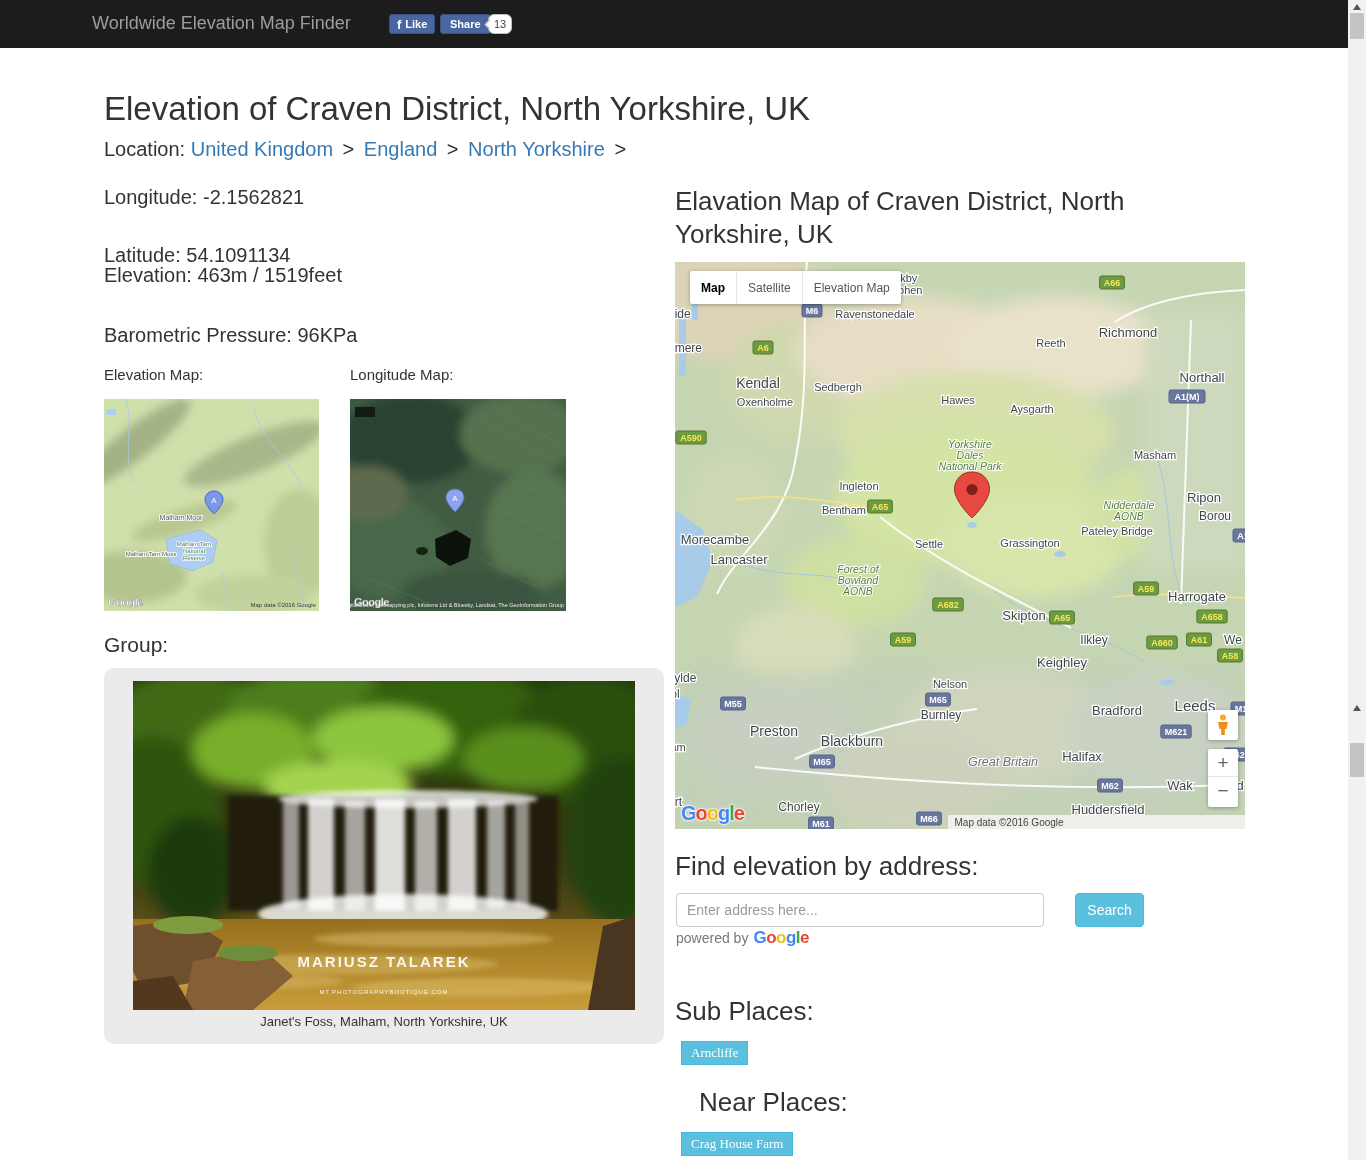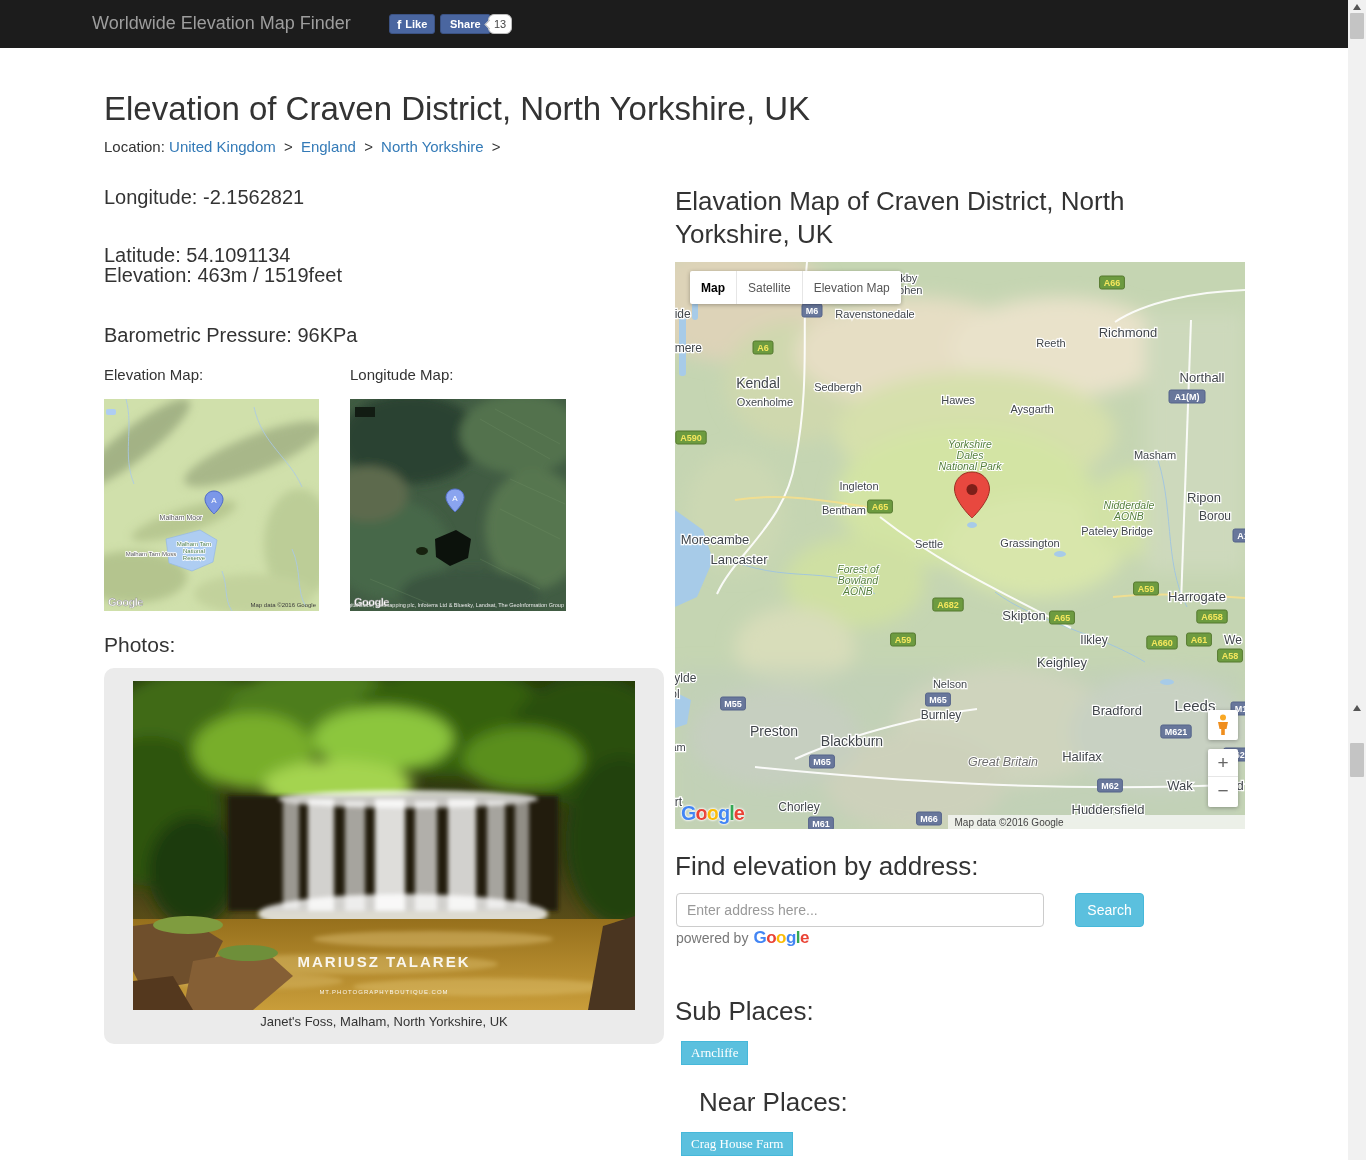--- a/index.html
+++ b/index.html
@@ -15,21 +15,21 @@
   .fb-share{position:absolute;left:440px;top:14px;height:20px;padding:0 9px;background:#4a66a0;
     border:1px solid #3b5283;border-radius:3px;color:#fff;font-size:11px;font-weight:bold;
     display:flex;align-items:center;cursor:pointer;box-sizing:border-box;}
   .fb-count{position:absolute;left:488px;top:14px;height:20px;min-width:24px;background:#fff;
     border:1px solid #bcbcbc;border-radius:6px;color:#444;font-size:11px;display:flex;
     align-items:center;justify-content:center;box-sizing:border-box;}
   .fb-count::before{content:'';position:absolute;left:-3.5px;top:6px;width:6px;height:6px;background:#fff;
     border-left:1px solid #bcbcbc;border-bottom:1px solid #bcbcbc;transform:rotate(45deg);}
   
   .h1{position:absolute;left:104px;top:90px;font-size:33px;font-weight:400;color:#333;}
-  .breadcrumb{position:absolute;left:104px;top:138px;font-size:15px;color:#333;}
+  .breadcrumb{position:absolute;left:104px;top:138px;font-size:20px;color:#333;}
   .breadcrumb a{color:#337ab7;text-decoration:none;cursor:pointer;}
   .bc-sep{color:#333;margin:0 4px;}
   .info-line{position:absolute;left:104px;font-size:20px;color:#333;}
   .mini-label{position:absolute;top:366px;font-size:15px;color:#333;}
   .h2{position:absolute;font-size:26px;font-weight:400;color:#333;line-height:33px;}
   
   .thumb{position:absolute;top:399px;overflow:hidden;}
   
   .photo-panel{position:absolute;left:104px;top:668px;width:560px;height:376px;background:#ebebeb;border-radius:10px;}
   .photo-wrap{position:absolute;left:29px;top:13px;width:502px;height:329px;overflow:hidden;}
@@ -201,21 +201,21 @@
       <ellipse cx="72" cy="152" rx="6" ry="4" fill="#17220f"></ellipse>
       <g>
         <path d="M105 90 c-5.5 0 -9 4 -9 8.5 c0 6 9 14.5 9 14.5 s9 -8.5 9 -14.5 c0 -4.5 -3.5 -8.5 -9 -8.5 z" fill="#8aa4ef" stroke="#5570cc" stroke-width="1"></path>
         <text x="105" y="102" text-anchor="middle" font-size="8" fill="#fff">A</text>
       </g>
       <text class="thumb-google" x="4" y="207">Google</text>
       <text class="thumb-attrib-sat" x="214" y="208">Imagery ©2016 DigitalGlobe, Getmapping plc, Infoterra Ltd &amp; Bluesky, Landsat, The GeoInformation Group</text>
     </svg>
   </div>
 
-  <div class="h2" style="left:104px;top:628px;font-size:21px;">Photos:</div>
+  <div class="h2" style="left:104px;top:628px;font-size:21px;">Group:</div>
   <div class="photo-panel">
     <div class="photo-wrap">
       <svg width="502" height="329" viewBox="0 0 502 329">
         <defs>
           <linearGradient id="pgbg" x1="0" y1="0" x2="0" y2="1">
             <stop offset="0" stop-color="#24380c"></stop>
               <stop offset="0.55" stop-color="#3a3a14"></stop>
               <stop offset="1" stop-color="#8a6a1e"></stop>
           </linearGradient>
           <linearGradient id="pool" x1="0" y1="0" x2="0" y2="1">

